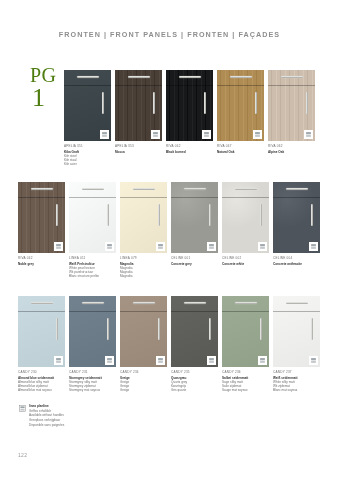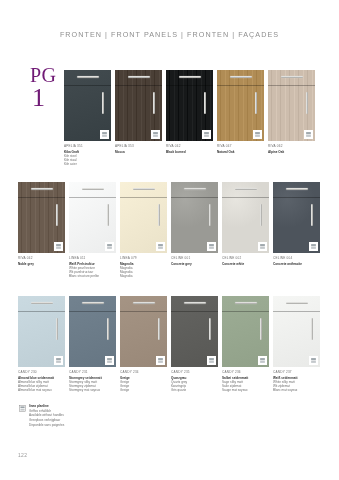--- a/index.html
+++ b/index.html
@@ -7,27 +7,27 @@
     width:339px;height:480px;background:#ffffff;
     font-family:"Liberation Sans",sans-serif;
     color:#3a3a3a;overflow:hidden;position:relative;
   }
   .page{position:absolute;inset:0;}
 
   
   .header{
     position:absolute;top:30px;left:0;width:100%;
     text-align:center;font-size:7.2px;letter-spacing:1.05px;
-    color:#8e8e8e;font-weight:400;white-space:nowrap;
+    color:#8e8e8e;font-weight:700;white-space:nowrap;
   }
 
   
   .pg{
     position:absolute;left:30px;top:66px;width:42px;
-    font-family:"Liberation Serif",serif;color:#701a75;
+    font-family:"Liberation Serif",serif;color:#4d7c0f;
     line-height:0.92;text-align:left;
   }
   .pg .pg-label{font-size:20px;letter-spacing:0.5px;display:block;font-weight:400;}
   .pg .pg-num{font-size:26px;display:block;margin-top:2px;margin-left:2px;font-weight:400;}
 
   
   .row{position:absolute;left:18px;width:303px;display:flex;gap:4px;}
   .row-1{top:70px;}
   .row-2{top:182px;}
   .row-3{top:296px;}

